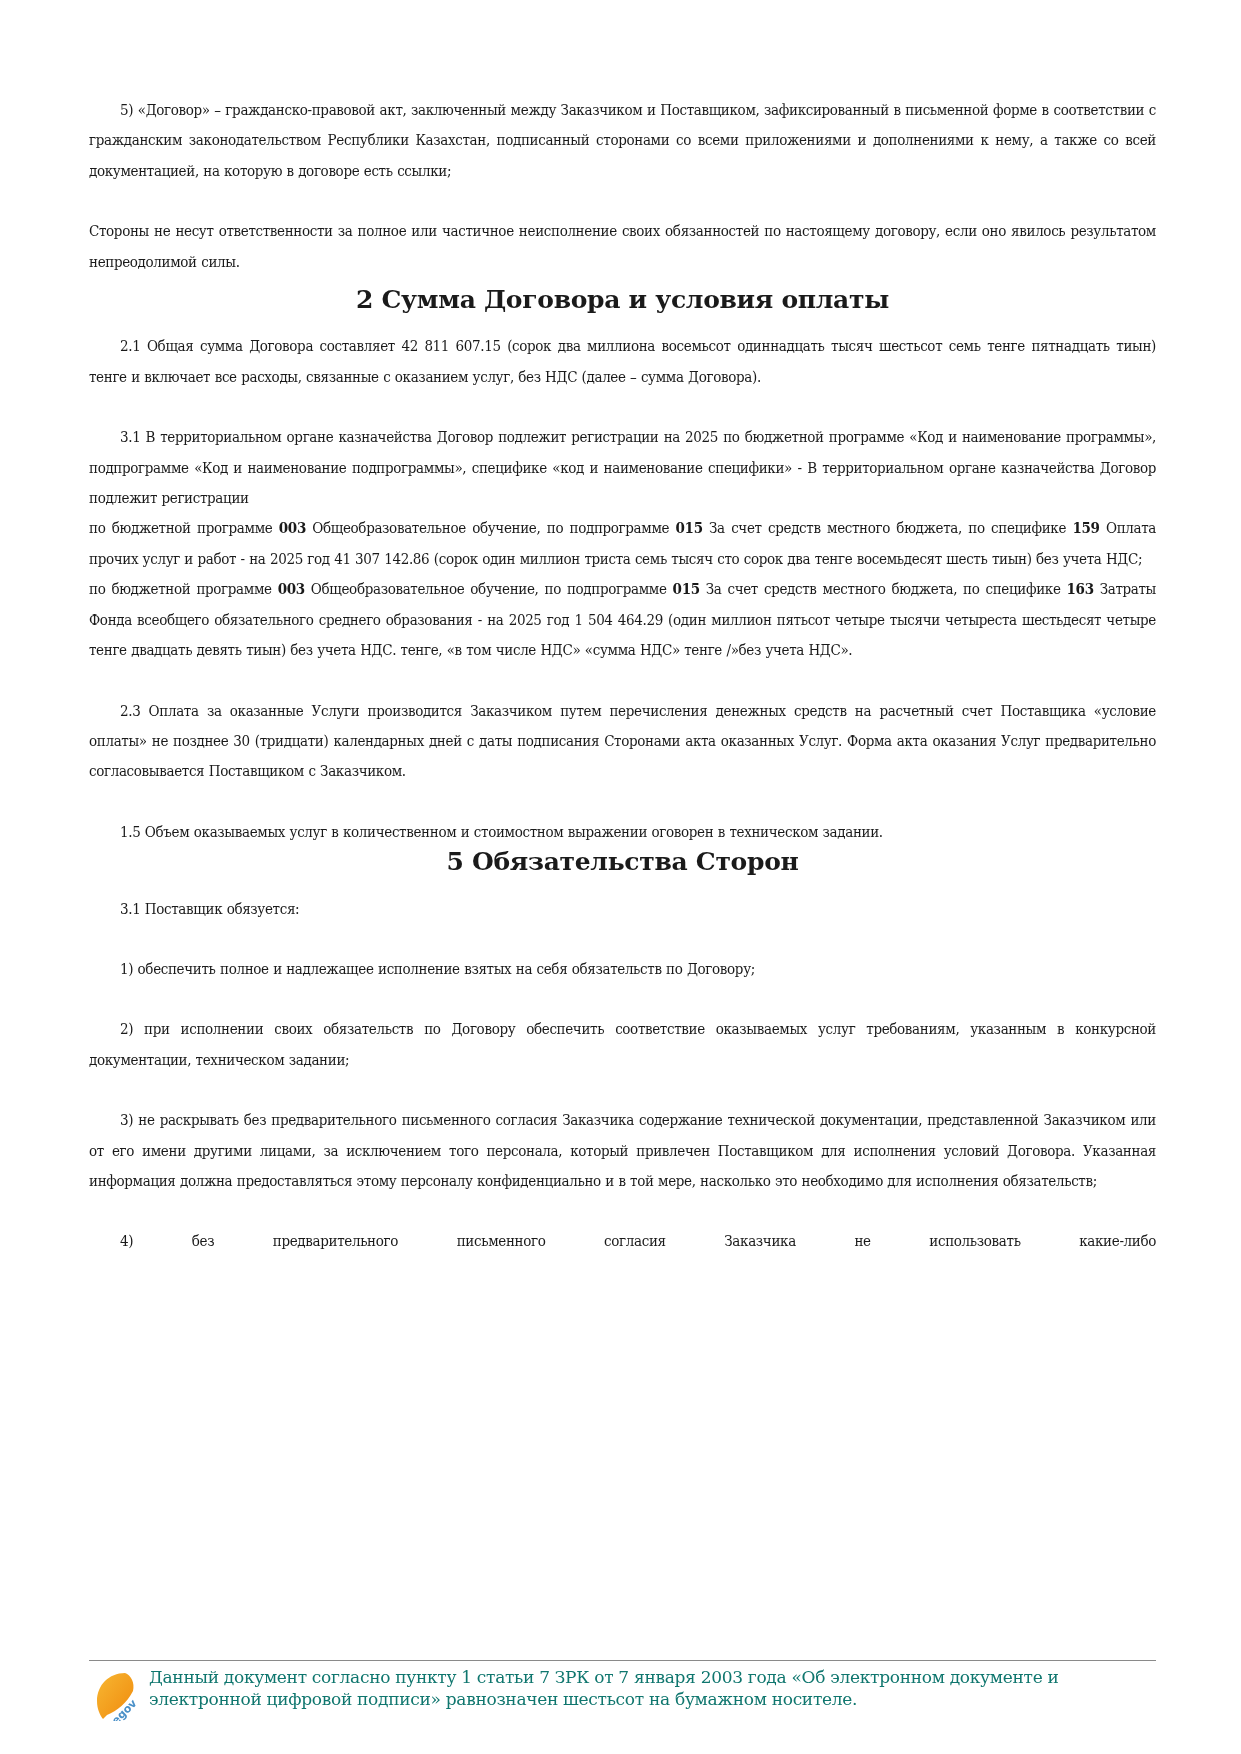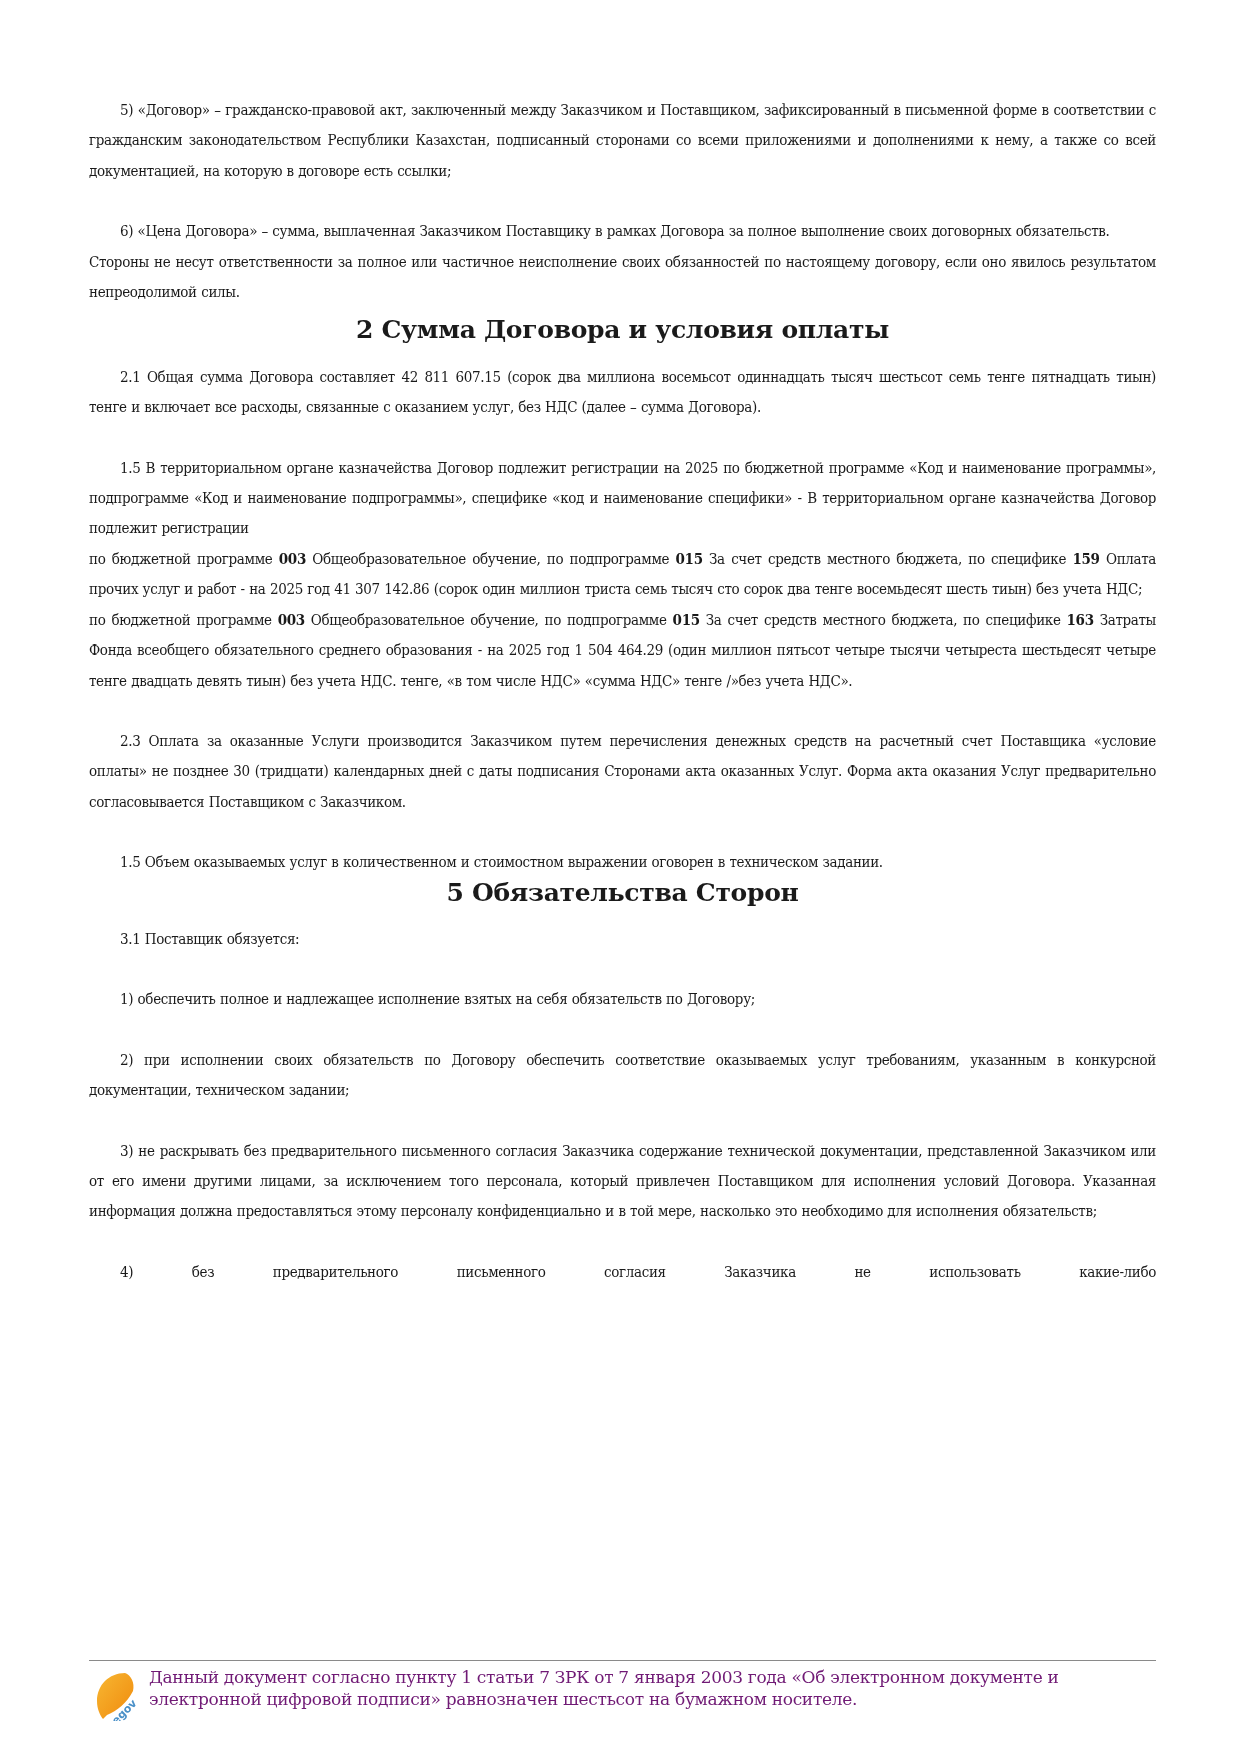--- a/index.html
+++ b/index.html
@@ -66,42 +66,41 @@
     width: 46px;
     height: 50px;
   }
   .footer-text {
     position: absolute;
     left: 60px;
     top: 1px;
     font-size: 17px;
     line-height: 22px;
     letter-spacing: -0.3px;
-    color: #701a75;
+    color: #0f766e;
   }
 </style>
 </head>
 <body>
 
 <div class="page">
 
   <p class="p indent">5) «Договор» – гражданско-правовой акт, заключенный между Заказчиком и Поставщиком, зафиксированный в письменной форме в соответствии с гражданским законодательством Республики Казахстан, подписанный сторонами со всеми приложениями и дополнениями к нему, а также со всей документацией, на которую в договоре есть ссылки;</p>
   <div class="gap"></div>
-  <p class="p indent">6) «Цена Договора» – сумма, выплаченная Заказчиком Поставщику в рамках Договора за полное выполнение своих договорных обязательств.</p>
   <p class="p last-left">Стороны не несут ответственности за полное или частичное неисполнение своих обязанностей по настоящему договору, если оно явилось результатом непреодолимой силы.</p>
   <div class="gap-sm"></div>
 
   <h2 class="heading">2 Сумма Договора и условия оплаты</h2>
   <div class="gap-sm"></div>
   <div class="gap-sm"></div>
 
   <p class="p indent">2.1 Общая сумма Договора составляет 42 811 607.15 (сорок два миллиона восемьсот одиннадцать тысяч шестьсот семь тенге пятнадцать тиын) тенге и включает все расходы, связанные с оказанием услуг, без НДС (далее – сумма Договора).</p>
   <div class="gap"></div>
 
-  <p class="p indent">1.5 В территориальном органе казначейства Договор подлежит регистрации на 2025 по бюджетной программе «Код и наименование программы», подпрограмме «Код и наименование подпрограммы», специфике «код и наименование специфики» - В территориальном органе казначейства Договор подлежит регистрации</p>
+  <p class="p indent">3.1 В территориальном органе казначейства Договор подлежит регистрации на 2025 по бюджетной программе «Код и наименование программы», подпрограмме «Код и наименование подпрограммы», специфике «код и наименование специфики» - В территориальном органе казначейства Договор подлежит регистрации</p>
   <p class="p"><span>по бюджетной программе </span><b>003</b><span> Общеобразовательное обучение, по подпрограмме </span><b>015</b><span> За счет средств местного бюджета, по специфике </span><b>159</b><span> Оплата прочих услуг и работ - на 2025 год 41 307 142.86 (сорок один миллион триста семь тысяч сто сорок два тенге восемьдесят шесть тиын) без учета НДС;</span></p>
   <p class="p"><span>по бюджетной программе </span><b>003</b><span> Общеобразовательное обучение, по подпрограмме </span><b>015</b><span> За счет средств местного бюджета, по специфике </span><b>163</b><span> Затраты Фонда всеобщего обязательного среднего образования - на 2025 год 1 504 464.29 (один миллион пятьсот четыре тысячи четыреста шестьдесят четыре тенге двадцать девять тиын) без учета НДС. тенге, «в том числе НДС» «сумма НДС» тенге /»без учета НДС».</span></p>
   <div class="gap"></div>
 
   <p class="p indent">2.3 Оплата за оказанные Услуги производится Заказчиком путем перечисления денежных средств на расчетный счет Поставщика «условие оплаты» не позднее 30 (тридцати) календарных дней с даты подписания Сторонами акта оказанных Услуг. Форма акта оказания Услуг предварительно согласовывается Поставщиком с Заказчиком.</p>
   <div class="gap"></div>
 
   <p class="p indent">1.5 Объем оказываемых услуг в количественном и стоимостном выражении оговорен в техническом задании.</p>
 
   <h2 class="heading">5 Обязательства Сторон</h2>

